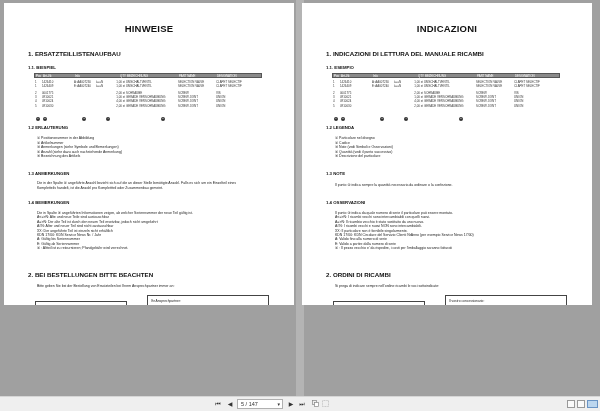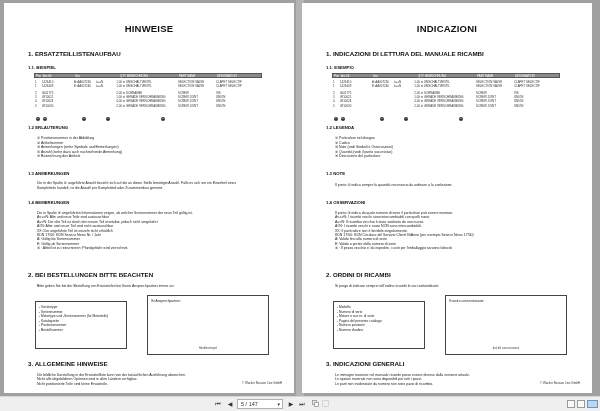--- a/index.html
+++ b/index.html
@@ -1,20 +1,20 @@
 <!DOCTYPE html>
 <html><head>
 <meta charset="utf-8">
 <style>
   * { box-sizing: border-box; margin: 0; padding: 0; }
   html, body { width: 600px; height: 411px; overflow: hidden; background: #9a9a9a; }
   body { font-family: "Liberation Sans", sans-serif; color: #111; position: relative; }
 
   .viewer { position: absolute; left: 0; top: 0; width: 600px; height: 396px; background: #a0a0a0; }
-  .page { position: absolute; top: 3px; width: 290px; height: 390px; background: #fff; overflow: hidden; }
+  .page { position: absolute; top: 3px; width: 290px; height: 302px; background: #fff; overflow: hidden; }
   .page.left { left: 4px; }
   .page.right { left: 302px; }
   .gutter { position: absolute; left: 296px; top: 0; width: 8px; height: 396px; background: #b4b4b4; }
 
   .ptitle { position: absolute; top: 20px; left: 0; width: 100%; text-align: center; font-size: 9.5px; font-weight: bold; letter-spacing: 0.2px; }
   .h1 { position: absolute; font-size: 6.2px; font-weight: bold; left: 24px; }
   .h2 { position: absolute; font-size: 4.3px; font-weight: bold; left: 24px; }
   .txt { position: absolute; font-size: 3.5px; line-height: 4.6px; left: 33px; color: #222; white-space: nowrap; }
 
   .tbl { position: absolute; left: 30px; top: 70px; width: 228px; font-size: 2.9px; }

